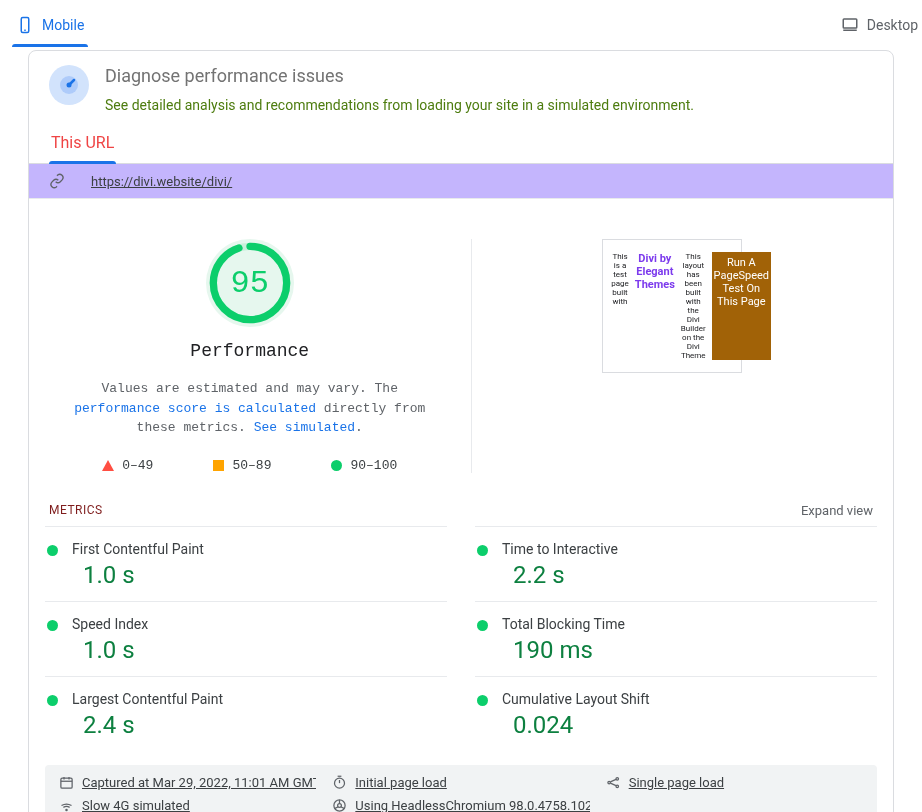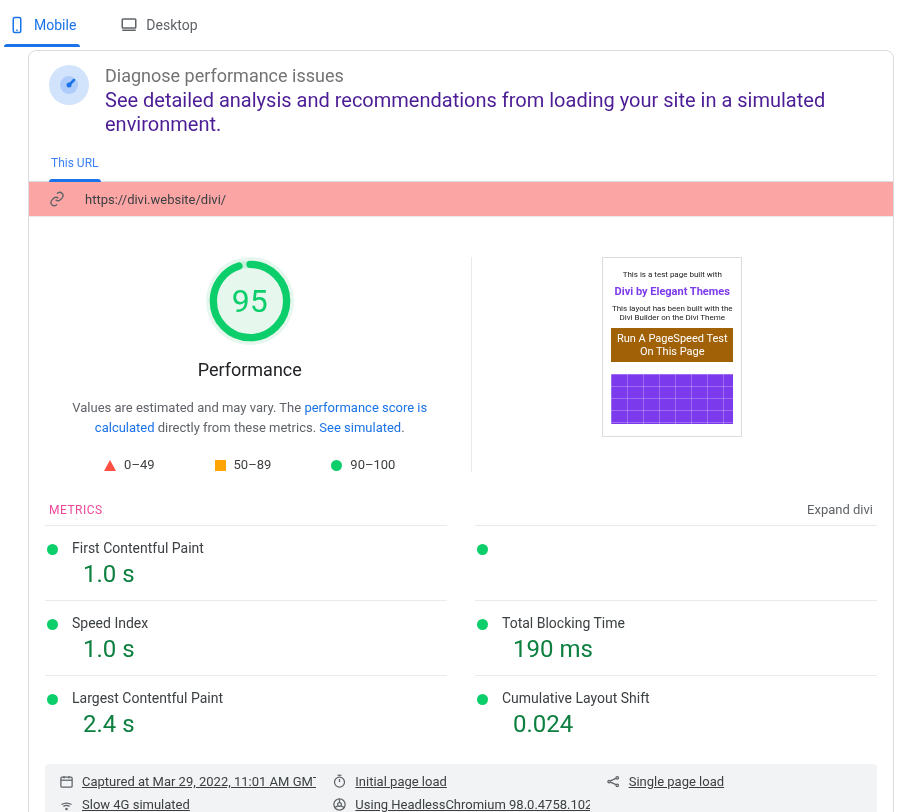--- a/index.html
+++ b/index.html
@@ -6,23 +6,23 @@
 body{
   font-family: Roboto, Arial, sans-serif;
   font-size:14px;
   color:#5f6368;
   background:#fff;
   width:922px;
 }
 
 .top-tabs{
   display:flex;
-  justify-content:flex-start;
+  justify-content:space-between;
   gap:36px;
-  padding:8px 0 0 4px;
+  padding:8px 0 0 12px;
 }
 .top-tab{
   display:flex;
   align-items:center;
   gap:8px;
   padding:8px 4px 12px;
   font-size:14px;
   cursor:pointer;
   position:relative;
   color:#5f6368;
@@ -48,60 +48,62 @@
 }
 .gauge-icon{
   width:40px; height:40px; border-radius:50%;
   background:#d2e3fc;
   display:flex; align-items:center; justify-content:center;
   flex:none;
 }
 .diag-title{
   font-size:18px; color:#737373; font-weight:400;
 }
-.diag-sub{ font-size:20px; color:#4c1d95; margin-top:2px;}
+.diag-sub{ font-size:14px; color:#4d7c0f; margin-top:11px;}
 
 
 .url-tabs{
   padding:0 20px;
   border-bottom:1px solid #dadce0;
 }
 .url-tab{
   display:inline-block;
   padding:10px 2px 11px;
-  font-size:12px;
-  color:#3b82f6;
+  font-size:16px;
+  color:#ef4444;
   cursor:pointer;
   position:relative;
 }
 .url-tab.active::after{
   content:""; position:absolute; left:0; right:0; bottom:-1px;
   height:3px; background:#1a73e8; border-radius:3px 3px 0 0;
 }
 .url-row{
   display:flex;
   align-items:center;
-  gap:20px;
+  gap:26px;
   padding:9px 20px;
   font-size:13px;
   color:#3c4043;
   border-bottom:1px solid #e8eaed;
-  background:#fca5a5;
+  background:#c4b5fd;
+  text-decoration:underline;
 }
 
 
 .score-area{
   display:flex;
   padding:40px 20px 30px 20px;
 }
 .score-left{
   flex:1;
   display:flex; flex-direction:column; align-items:center;
   border-right:1px solid #e8eaed;
   padding-right:20px;
+  font-family:Liberation Mono, monospace;
 }
 .score-ring{ position:relative; width:88px; height:88px; }
 .score-num{
   position:absolute; inset:0; display:flex; align-items:center; justify-content:center;
   font-size:32px; color:#0cce6b; font-weight:400;
 }
 .score-label{
   margin-top:14px; font-size:18px; color:#202124;
 }
 .score-desc{
@@ -116,41 +118,41 @@
 .tri{width:0;height:0;border-left:6px solid transparent;border-right:6px solid transparent;border-bottom:11px solid #ff4e42; display:inline-block; margin-right:8px; vertical-align:middle;}
 .sq{width:11px;height:11px;background:#ffa400;display:inline-block;margin-right:8px;vertical-align:middle;}
 .dot{width:11px;height:11px;border-radius:50%;background:#0cce6b;display:inline-block;margin-right:8px;vertical-align:middle;}
 
 .score-right{
   flex:1; display:flex; justify-content:center; align-items:flex-start;
 }
 .preview-card{
   width:140px; border:1px solid #dadce0; border-radius:0;
   padding:12px 8px; text-align:center; font-size:8px; color:#202124;
-  display:flex; flex-direction:column; gap:6px;
+  display:flex; flex-direction:row; gap:6px;
 }
 .preview-card .brand{ color:#7c3aed; font-size:11px; font-weight:bold; line-height:1.2;}
 .preview-card .darkbtn{
   background:#a16207; color:#fff; font-size:11px; padding:4px 2px;
 }
 .preview-card .hero{
   background:#7c3aed; height:50px; margin-top:6px;
   background-image:
     linear-gradient(rgba(255,255,255,0.25) 1px,transparent 1px),
     linear-gradient(90deg,rgba(255,255,255,0.25) 1px,transparent 1px);
   background-size:16px 12px;
 }
 
 
 .metrics-head{
   display:flex; justify-content:space-between; align-items:center;
   padding:0 20px 8px 20px;
   font-size:12px;
 }
-.metrics-head .label{ letter-spacing:.5px; color:#ec4899;}
+.metrics-head .label{ letter-spacing:.5px; color:#7f1d1d;}
 .metrics-head .expand{ color:#5f6368; font-size:13px; cursor:pointer;}
 .metrics-grid{
   display:grid; grid-template-columns:1fr 1fr;
   column-gap:28px;
   padding:0 16px;
 }
 .metric{
   display:flex; align-items:flex-start; gap:14px;
   padding:14px 2px 12px;
   border-top:1px solid #e8eaed;
@@ -258,32 +260,36 @@
         <div class="brand">Divi by Elegant Themes</div>
         <div>This layout has been built with the Divi Builder on the Divi Theme</div>
         <div class="darkbtn">Run A PageSpeed Test On This Page</div>
         <div class="hero"></div>
       </div>
     </div>
   </div>
 
   <div class="metrics-head">
     <span class="label">METRICS</span>
-    <span class="expand">Expand divi</span>
+    <span class="expand">Expand view</span>
   </div>
   <div class="metrics-grid" id="metrics-grid">
       <div class="metric">
         <span class="m-dot"></span>
         <div>
           <div class="m-name">First Contentful Paint</div>
           <div class="m-val">1.0 s</div>
         </div>
       </div>
       <div class="metric">
         <span class="m-dot"></span>
+        <div>
+          <div class="m-name">Time to Interactive</div>
+          <div class="m-val">2.2 s</div>
+        </div>
       </div>
       <div class="metric">
         <span class="m-dot"></span>
         <div>
           <div class="m-name">Speed Index</div>
           <div class="m-val">1.0 s</div>
         </div>
       </div>
       <div class="metric">
         <span class="m-dot"></span>

